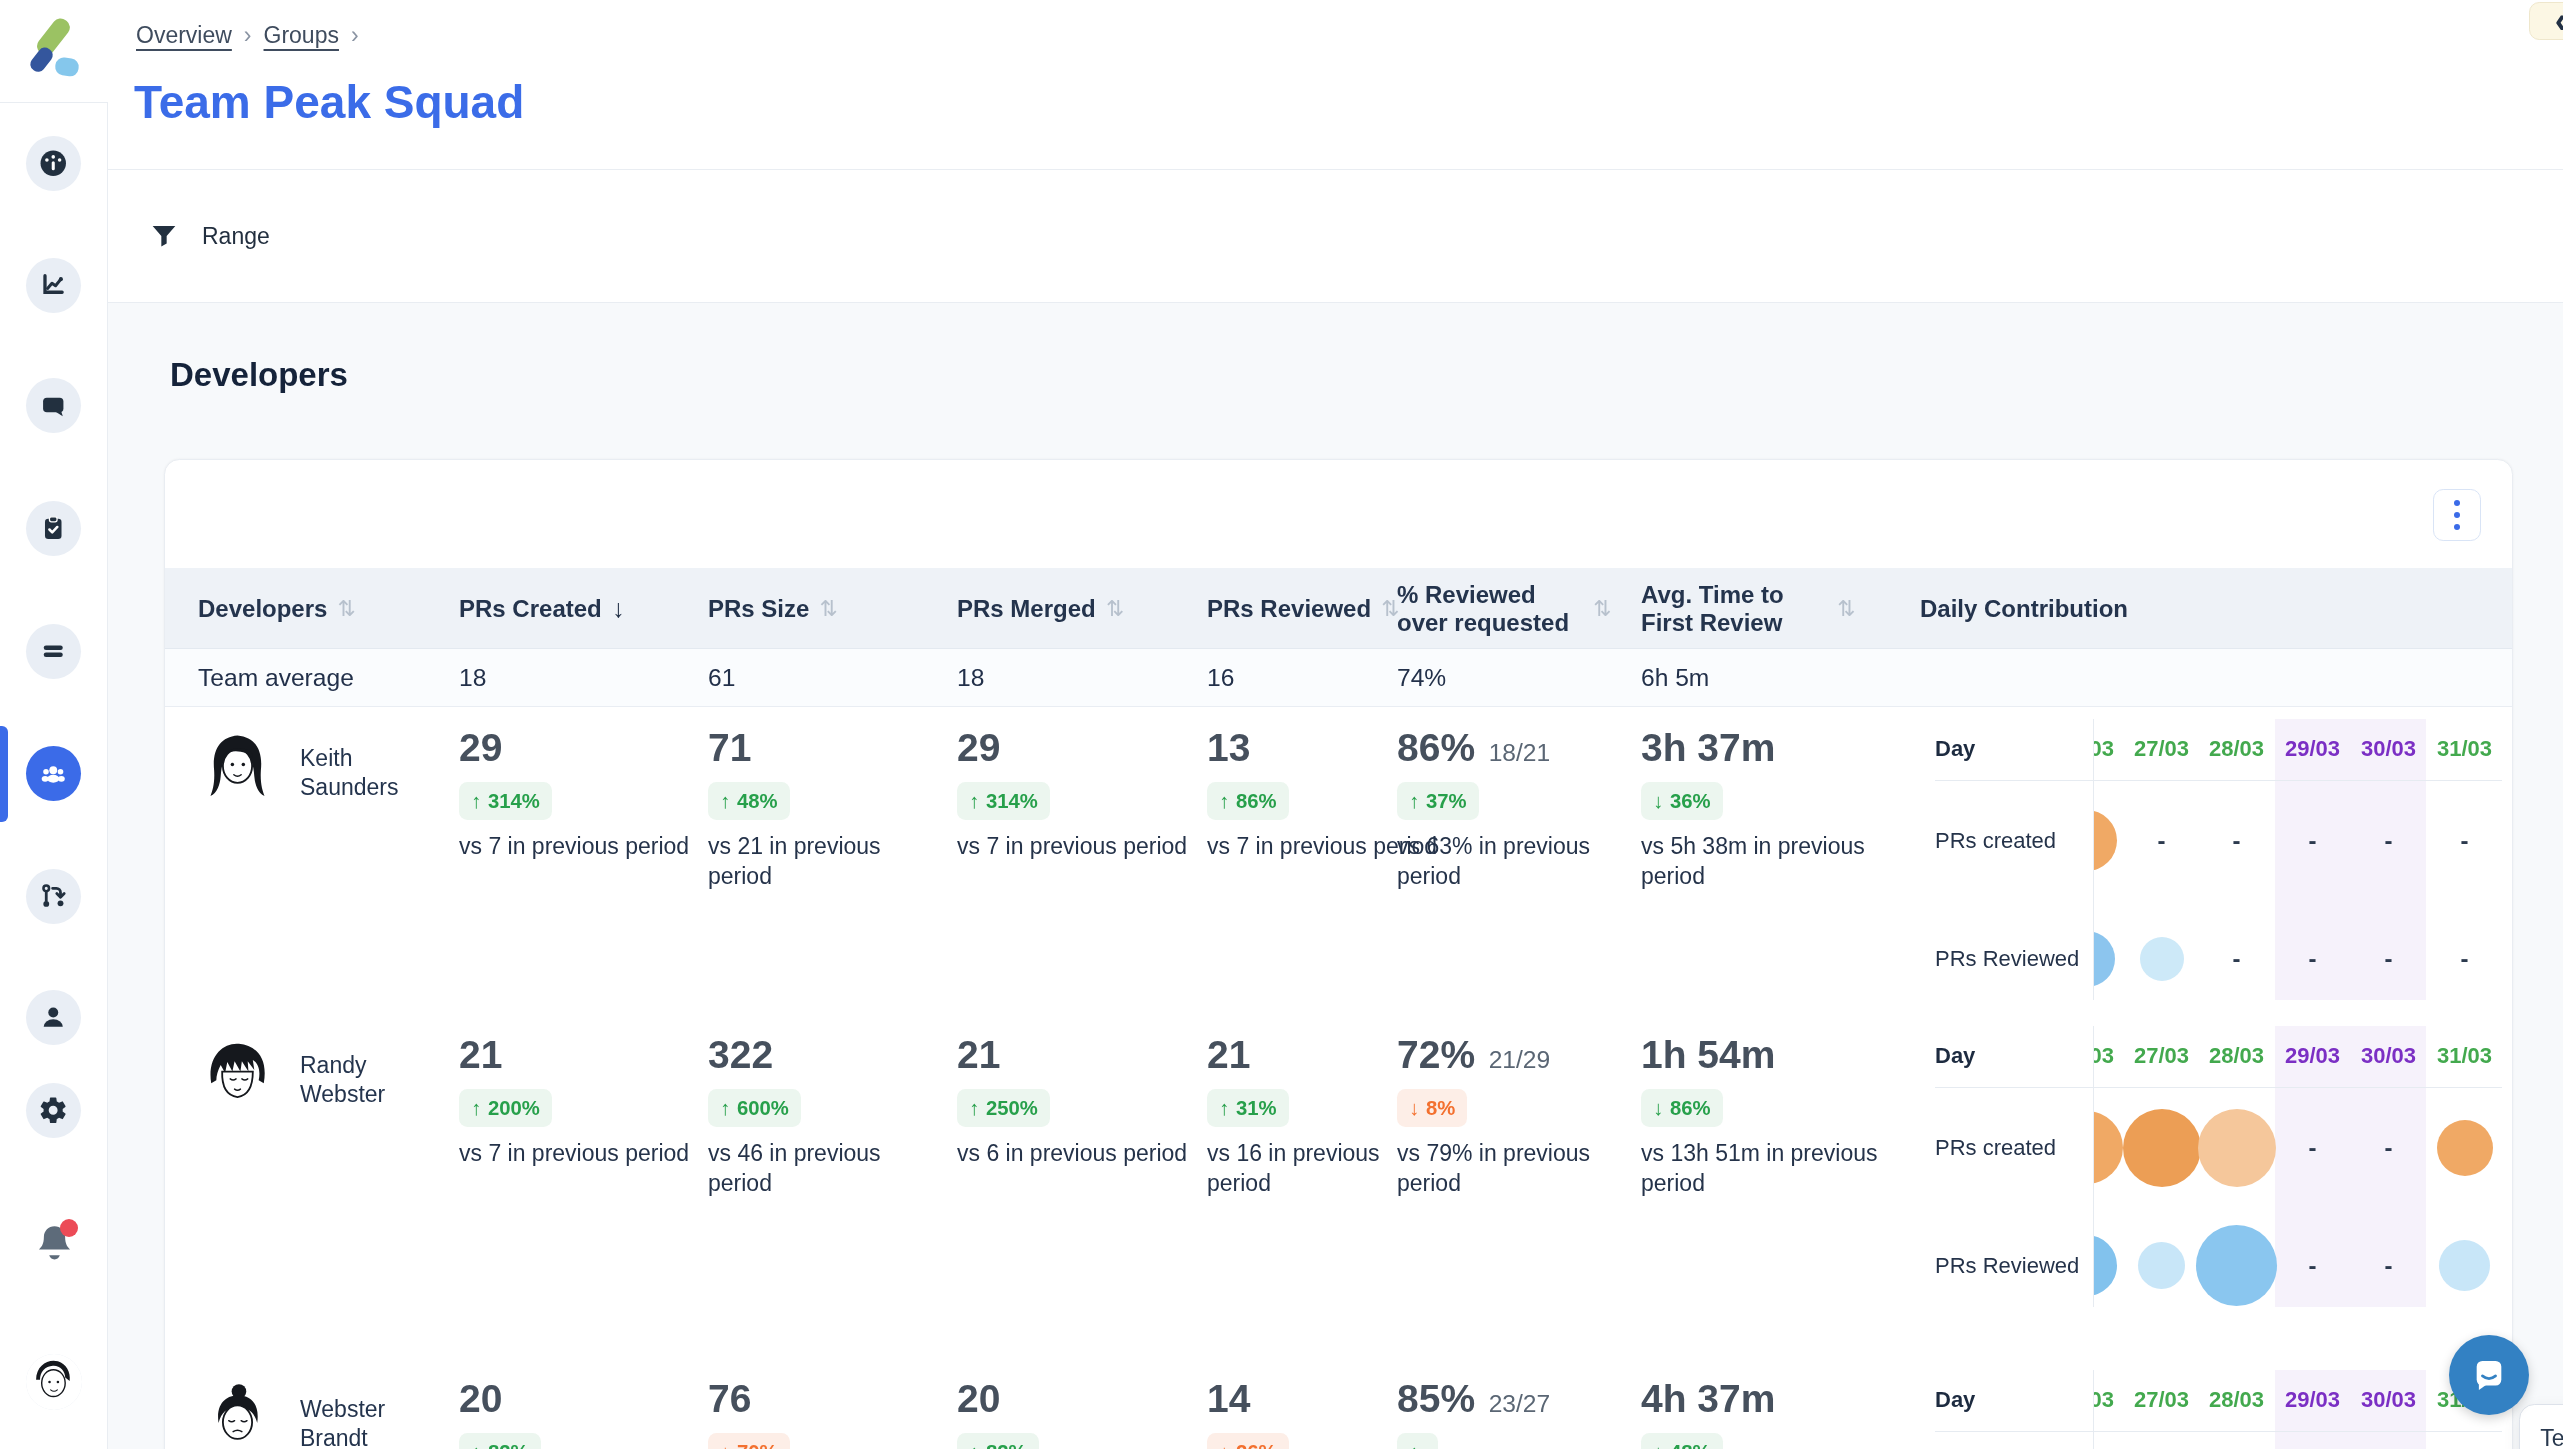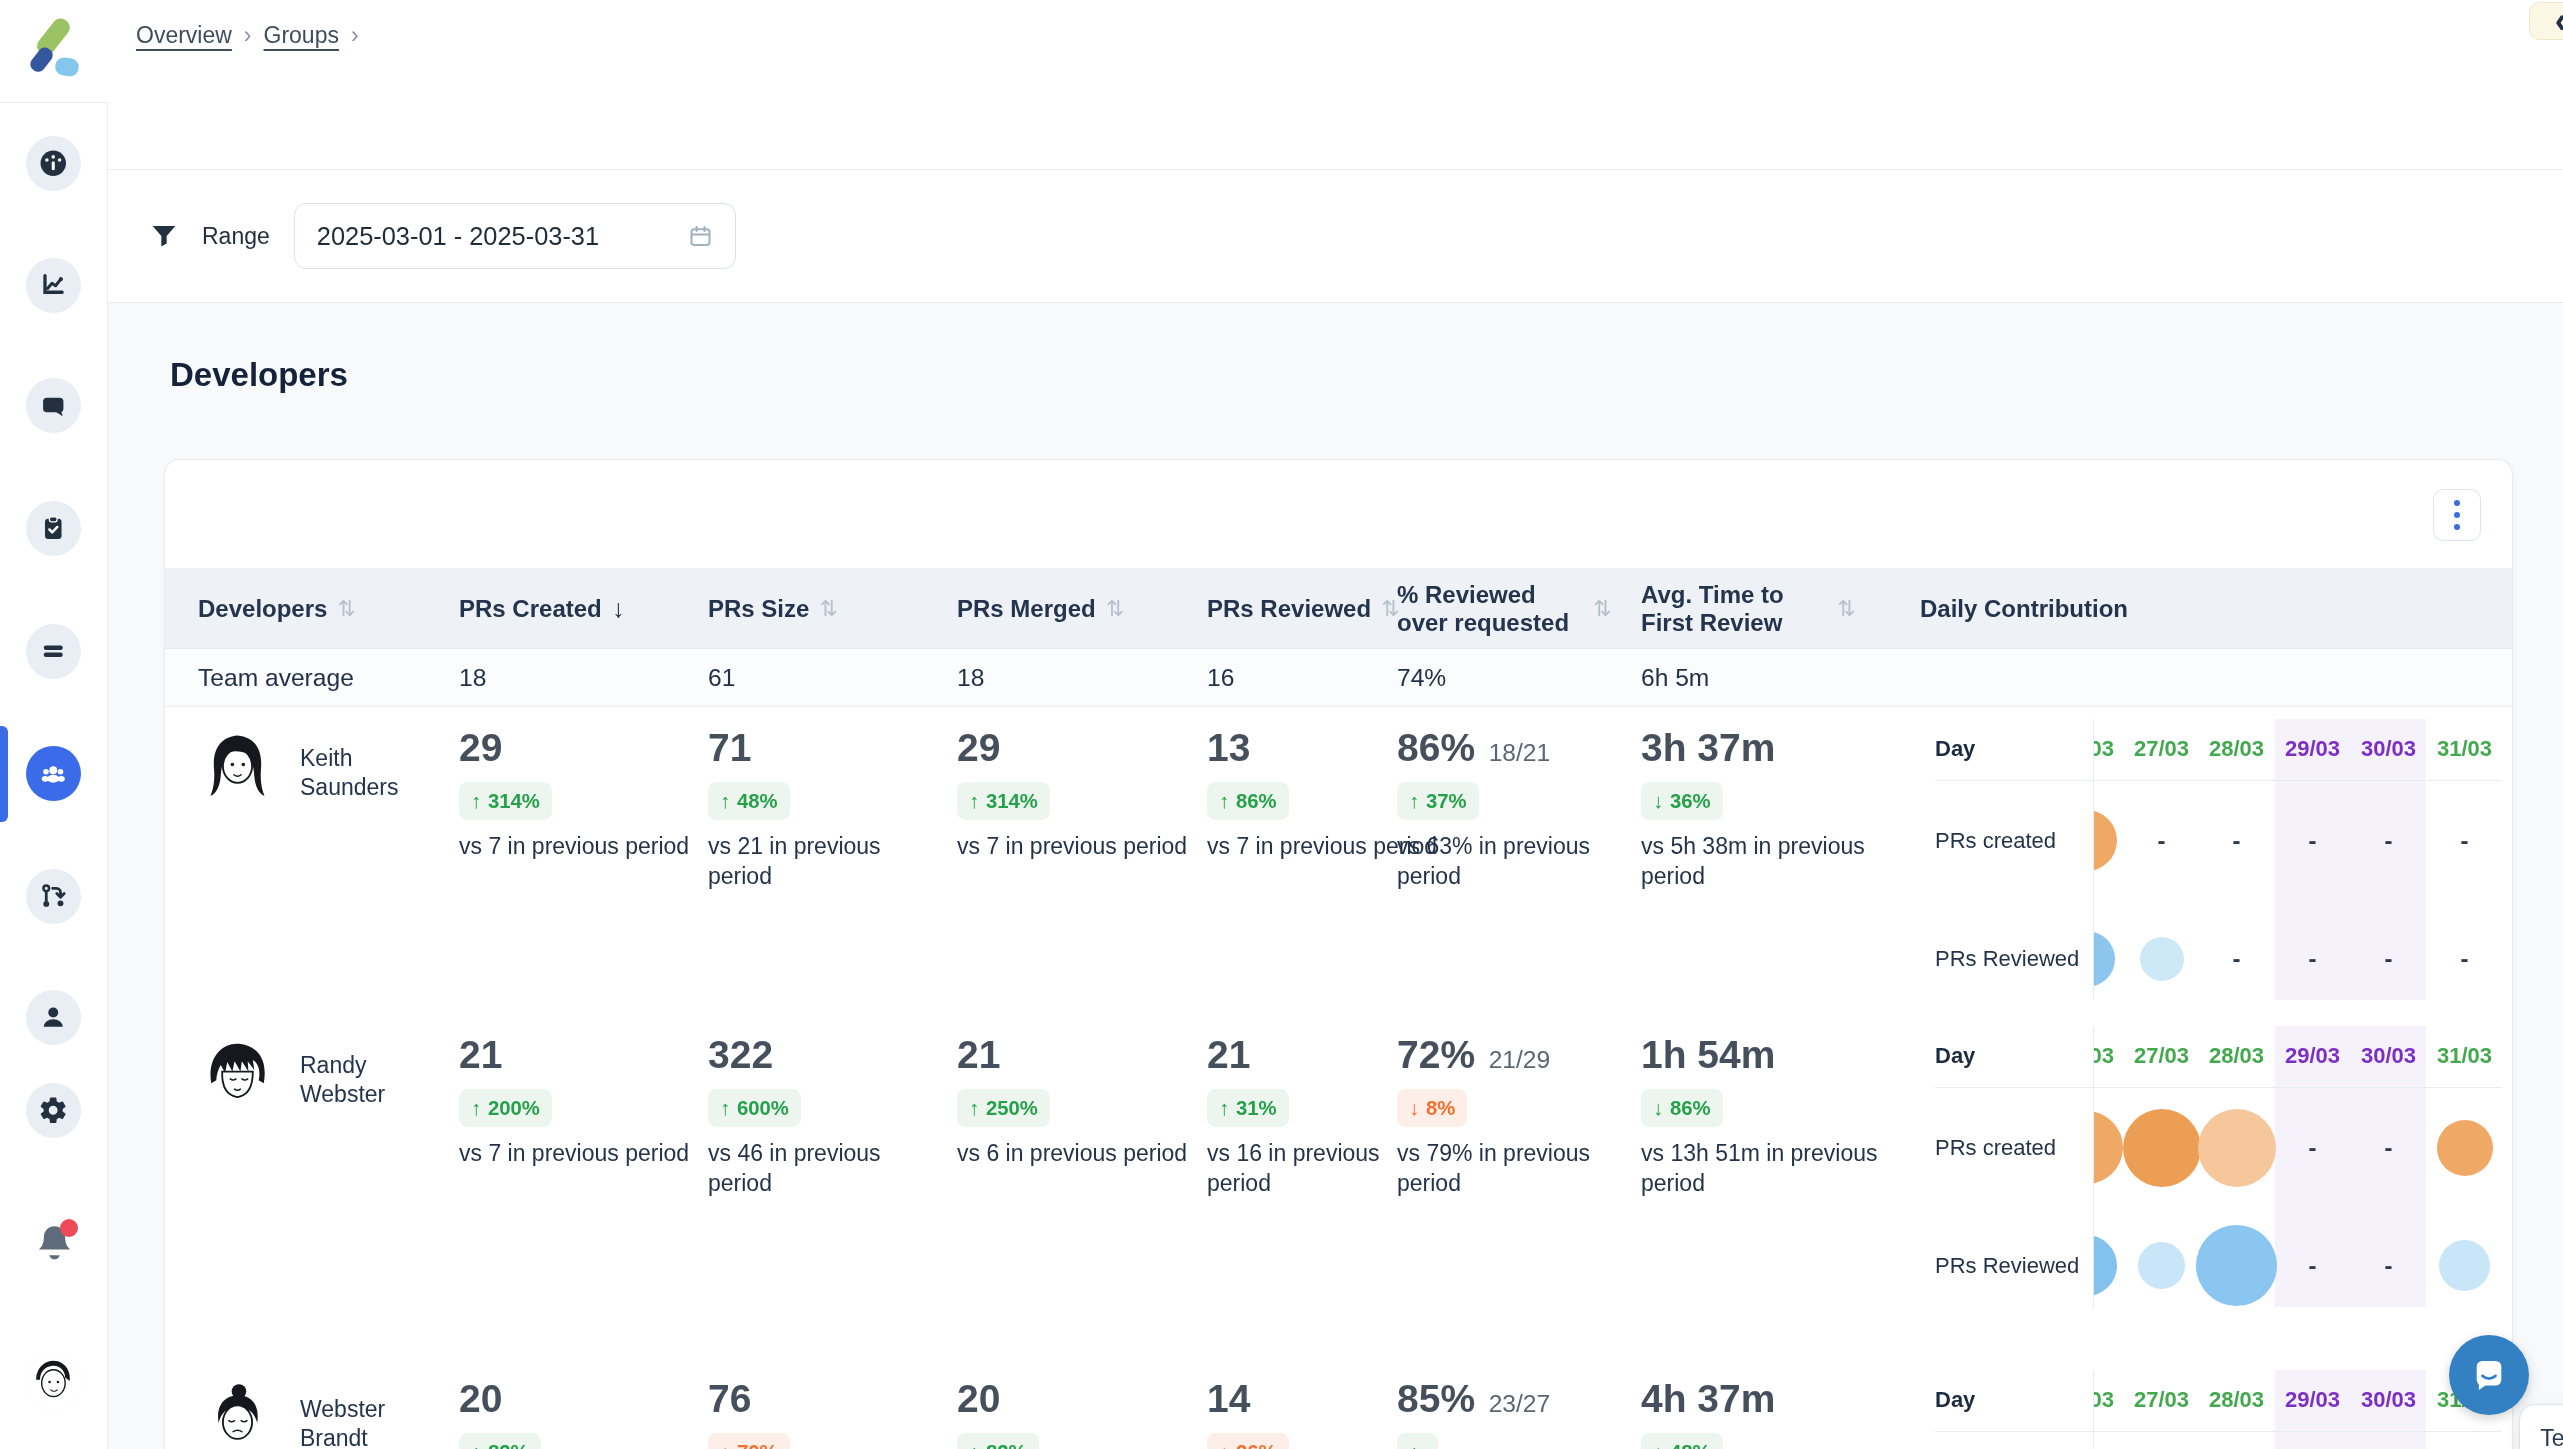--- a/index.html
+++ b/index.html
@@ -201,35 +201,28 @@
         <circle cx="57" cy="50" r="2.3" fill="#15181d"></circle>
       <path d="M44 64 q6 5 12 0" stroke="#15181d" stroke-width="2" fill="none" stroke-linecap="round"></path>
     </svg>
   </button>
 </aside>
 
 <header class="topbar">
   <nav class="crumbs">
     <span class="crumb">Overview</span><span class="crumb-sep">›</span><span class="crumb">Groups</span><span class="crumb-sep">›</span>
   </nav>
+  <h1 class="page-title">Team Peak Squad</h1>
 </header>
 
 <div class="filterbar">
   <svg class="funnel" viewBox="0 0 24 24">
     <path d="M3.5 4.5 h17 L14 12 v5.6 l-4 2.3 V12 Z" fill="#22303f"></path>
   </svg>
   <span class="range-label">Range</span>
-  <div class="range-input">
-    <span class="val">2025-03-01 - 2025-03-31</span>
-    <svg width="27" height="27" viewBox="0 0 24 24">
-      <rect x="4" y="5.5" width="16" height="14" rx="2.5" fill="none" stroke="#a3b0bf" stroke-width="1.8"></rect>
-      <path d="M4 10.2 H20" stroke="#a3b0bf" stroke-width="1.8"></path>
-      <path d="M8.5 3.5 v3.6 M15.5 3.5 v3.6" stroke="#a3b0bf" stroke-width="1.8" stroke-linecap="round"></path>
-    </svg>
-  </div>
 </div>
 
 <h2 class="section-title">Developers</h2>
 
 <section class="card">
   <button class="kebab">
     <span class="dot"></span>
     <span class="dot"></span>
     <span class="dot"></span>
   </button>

